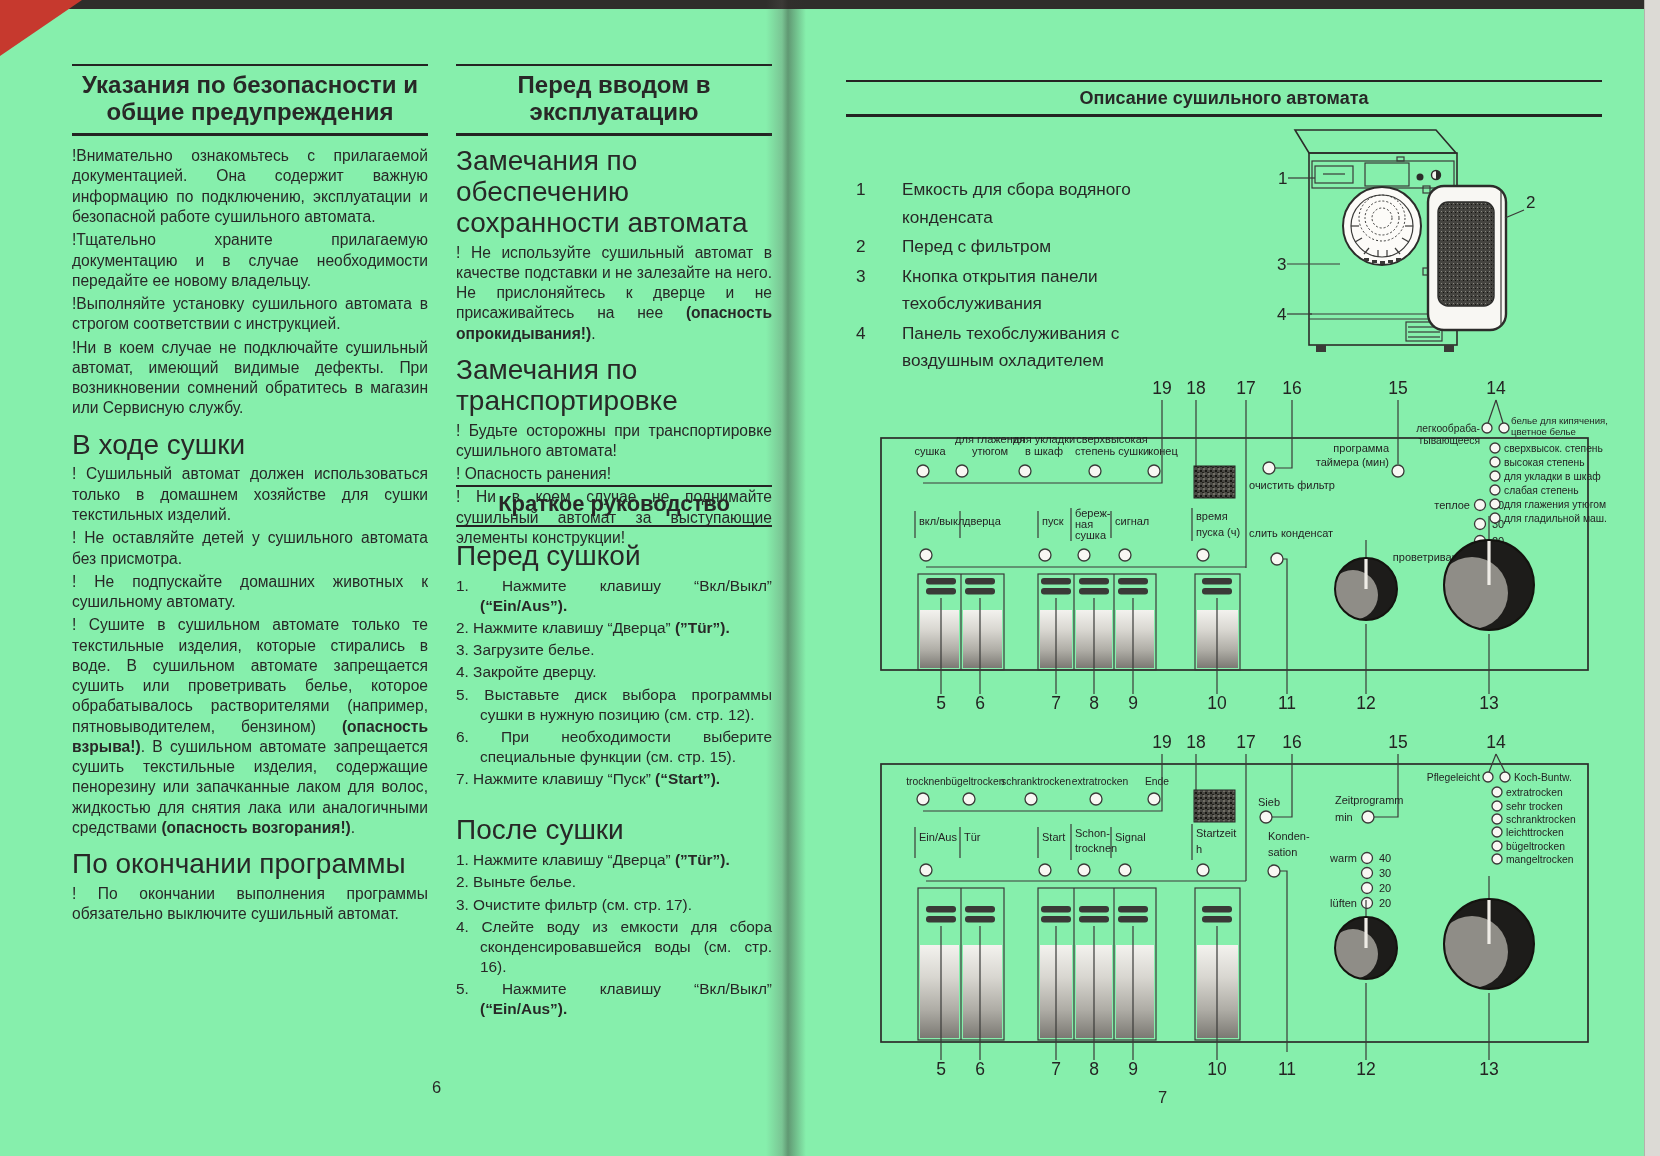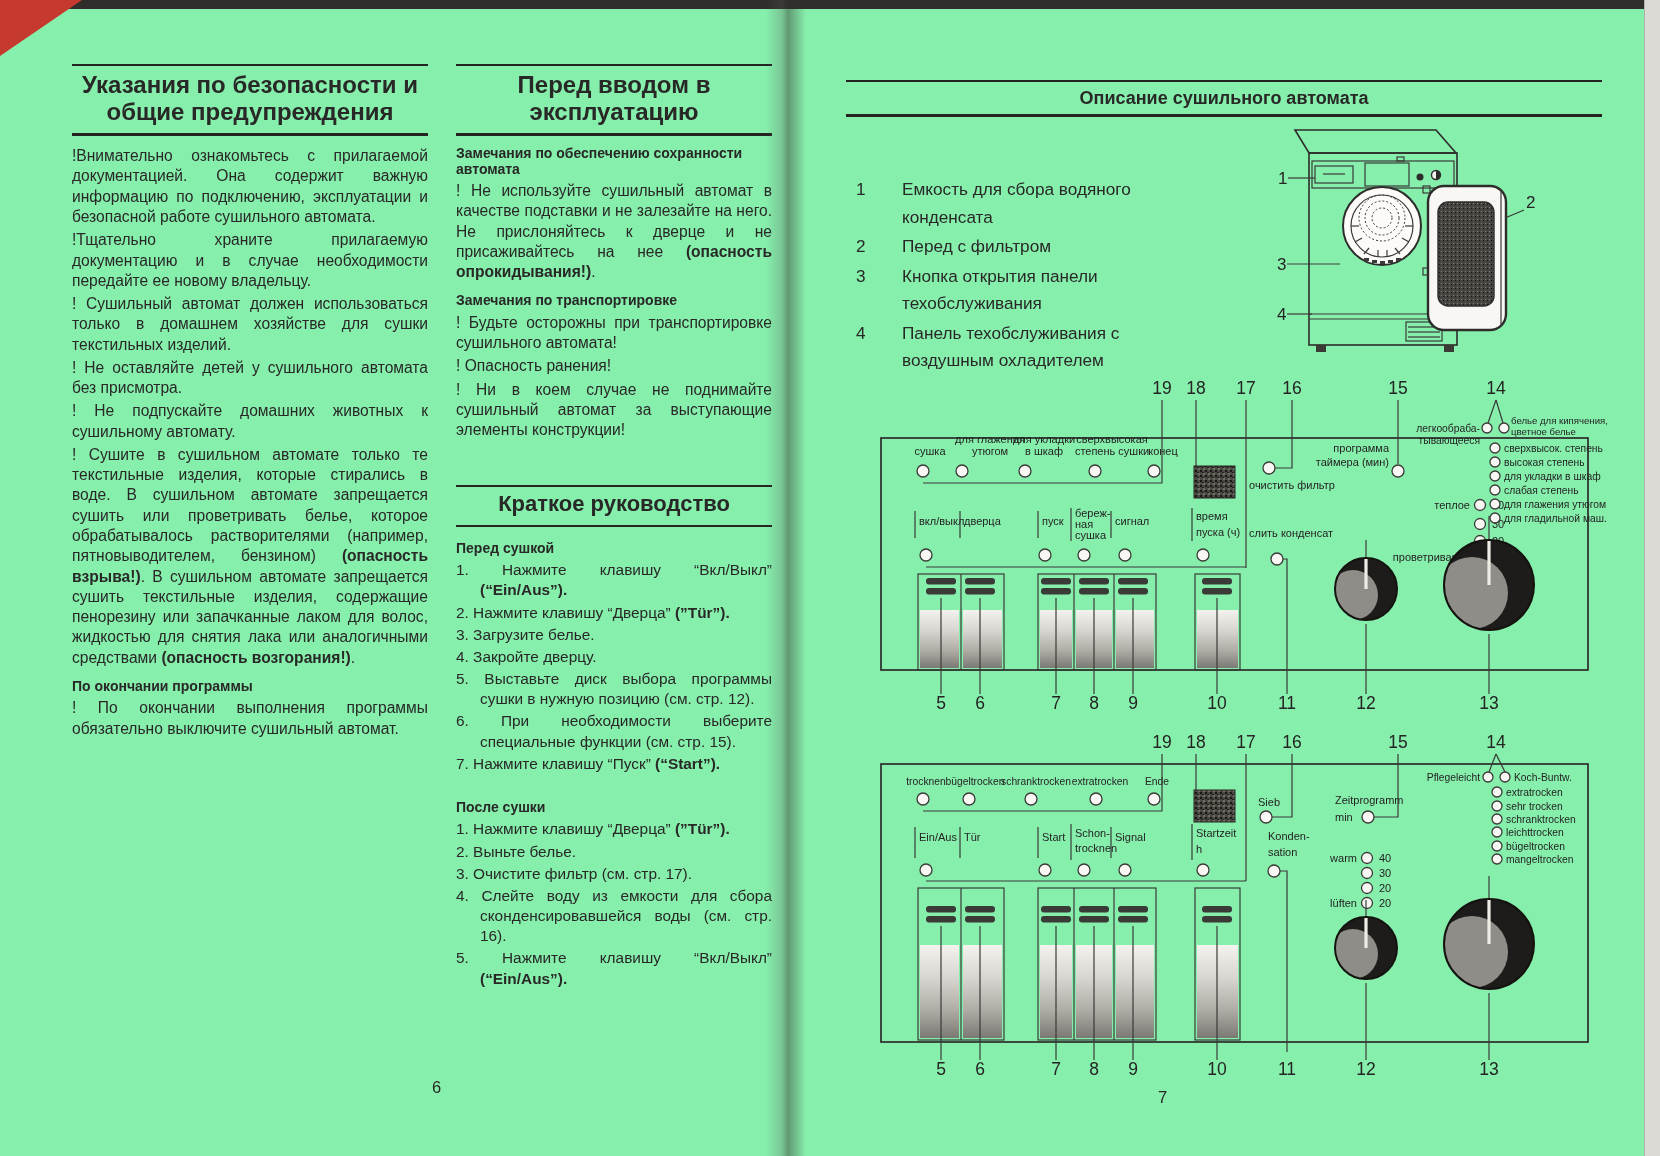--- a/index.html
+++ b/index.html
@@ -10,21 +10,21 @@
   #topbar{left:0;top:0;width:1660px;height:9px;background:#2f2e2b;}
   #corner-red{left:0;top:0;width:0;height:0;border-top:56px solid #c6392e;border-right:82px solid transparent;}
   #gutter{left:766px;top:0;width:40px;height:1156px;
       background:linear-gradient(90deg,rgba(90,88,84,0) 0%,rgba(90,88,84,.28) 40%,rgba(50,48,45,.45) 55%,rgba(90,88,84,0) 100%);}
   #right-edge{left:1644px;top:0;width:16px;height:1156px;background:#dcdad5;border-left:1px solid #b4b2ac;}
   
   .titleblock{border-top:2px solid #242423;border-bottom:3px solid #242423;text-align:center;
       font-weight:bold;font-size:24px;line-height:1.13;padding:5px 2px 8px;margin:0 0 10px;}
   .titleblock.small{font-size:22px;border-bottom:2.5px solid #242423;}
   .jp{text-align:justify;font-size:15.6px;line-height:1.3;margin:0 0 3px;}
-  .hx{font-size:14px;font-weight:bold;margin:11px 0 4px;line-height:1.1;}
+  .hx{font-size:28px;font-weight:normal;margin:11px 0 4px;line-height:1.1;}
   .qitem{text-align:justify;font-size:15.4px;line-height:1.31;margin:0 0 2px;padding-left:24px;text-indent:-24px;}
   .legend-row{display:flex;font-size:17.2px;line-height:1.6;margin-bottom:2px;}
   .legend-num{width:46px;flex:none;}
   .legend-text{flex:1;}
   .pagenum{font-size:16.5px;}
   
   svg{font-family:"Liberation Sans",sans-serif;}
   svg text{fill:#242423;}
   .pline{stroke:#3a3a38;stroke-width:1.2;fill:none;}
   .pbox{fill:none;stroke:#2c2c2a;stroke-width:1.7;}
@@ -39,20 +39,23 @@
 <body>
 
 <div id="canvas">
   <div class="abs" id="topbar"></div>
   <div class="abs" id="corner-red"></div>
 
   <div class="abs" style="left:72px;top:64px;width:356px;">
     <div class="titleblock">Указания по безопасности и общие предупреждения</div>
     <p class="jp">!Внимательно ознакомьтесь с прилагаемой документацией. Она содержит важную информацию по подключению, эксплуатации и безопасной работе сушильного автомата.</p>
     <p class="jp">!Тщательно храните прилагаемую документацию и в случае необходимости передайте ее новому владельцу.</p>
+    <p class="jp">!Выполняйте установку сушильного автомата в строгом соответствии с инструкцией.</p>
+    <p class="jp">!Ни в коем случае не подключайте сушильный автомат, имеющий видимые дефекты. При возникновении сомнений обратитесь в магазин или Сервисную службу.</p>
+    <div class="hx">В ходе сушки</div>
     <p class="jp">! Сушильный автомат должен использоваться только в домашнем хозяйстве для сушки текстильных изделий.</p>
     <p class="jp">! Не оставляйте детей у сушильного автомата без присмотра.</p>
     <p class="jp">! Не подпускайте домашних животных к сушильному автомату.</p>
     <p class="jp"><span>! Сушите в сушильном автомате только те текстильные изделия, которые стирались в воде. В сушильном автомате запрещается сушить или проветривать белье, которое обрабатывалось растворителями (например, пятновыводителем, бензином) </span><b>(опасность взрыва!)</b><span>. В сушильном автомате запрещается сушить текстильные изделия, содержащие пенорезину или запачканные лаком для волос, жидкостью для снятия лака или аналогичными средствами </span><b>(опасность возгорания!)</b><span>.</span></p>
     <div class="hx">По окончании программы</div>
     <p class="jp">! По окончании выполнения программы обязательно выключите сушильный автомат.</p>
   </div>
 
   <div class="abs" style="left:456px;top:64px;width:316px;height:1010px;">
     <div>

